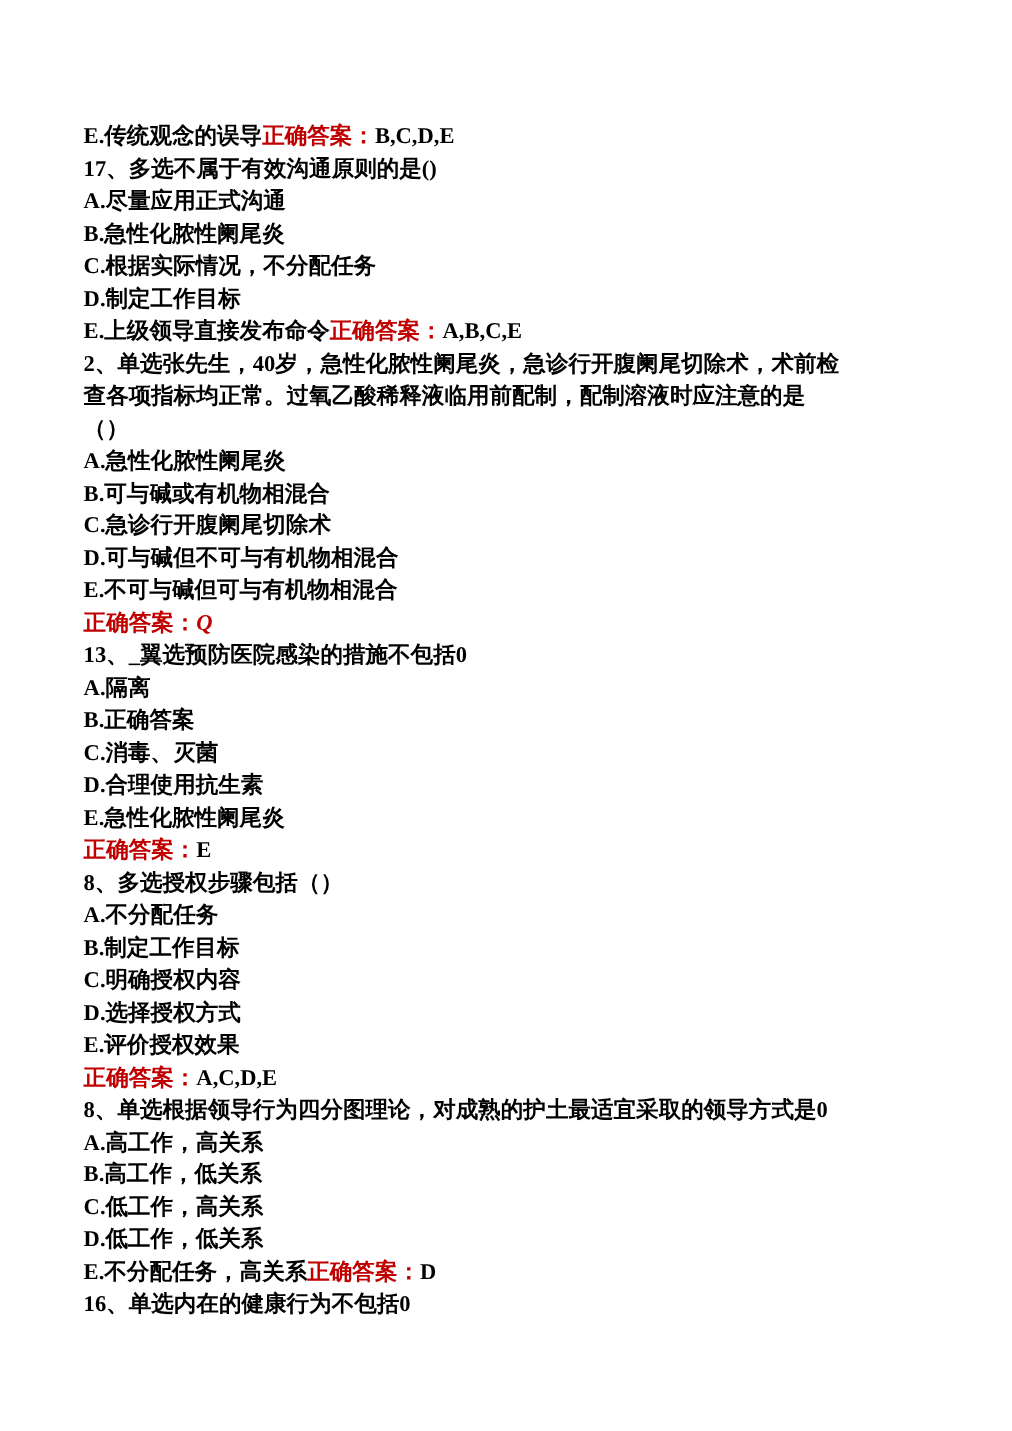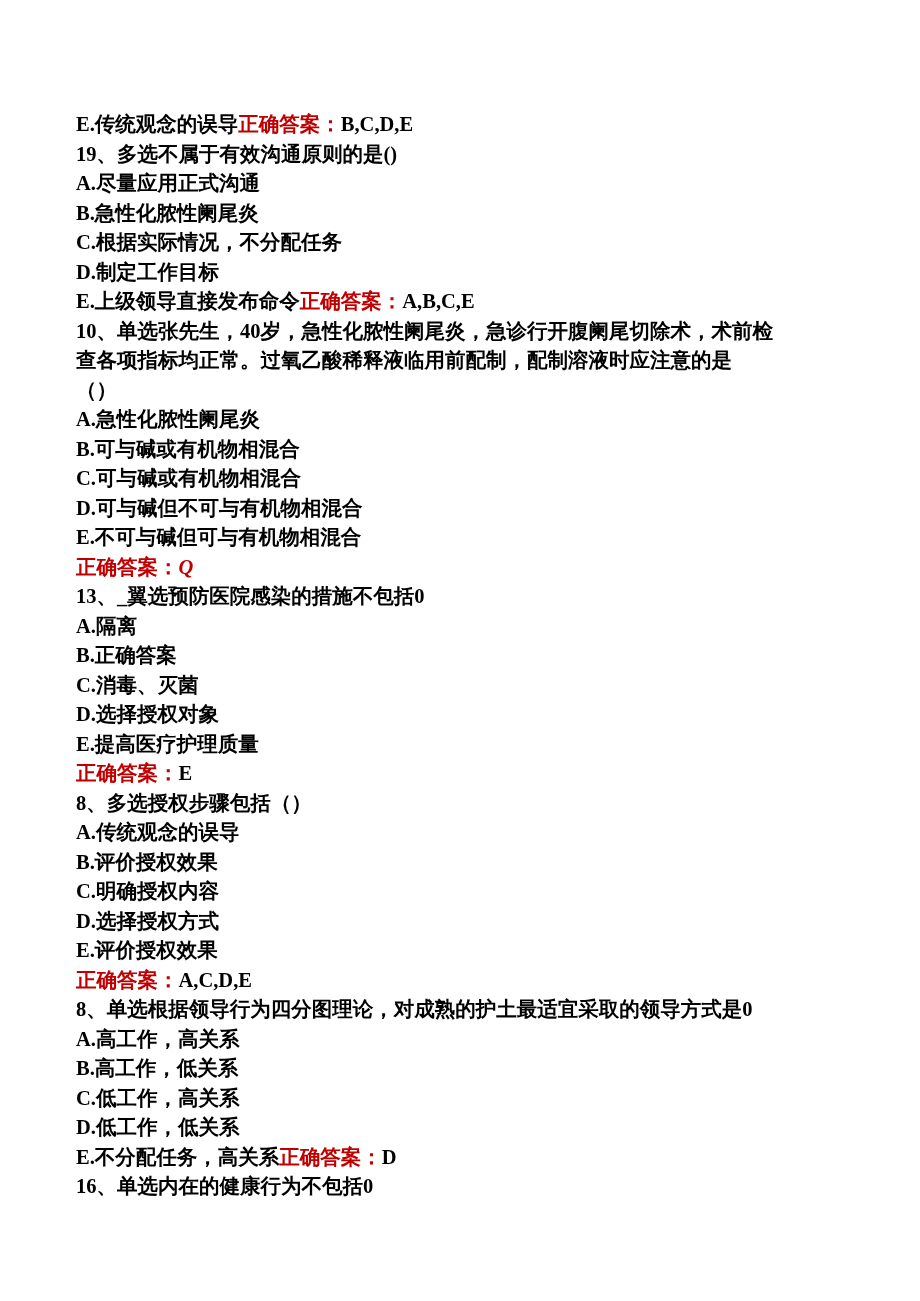--- a/index.html
+++ b/index.html
@@ -28,54 +28,54 @@
     font-style: italic;
   }
 </style>
 </head>
 <body>
 
 <p class="para">
   <span>E.传统观念的误导</span><span class="ans">正确答案：</span><span>B,C,D,E</span>
 </p>
 
-<p class="para">19、多选不属于有效沟通原则的是()</p>
+<p class="para">17、多选不属于有效沟通原则的是()</p>
 <p class="para">A.尽量应用正式沟通</p>
 <p class="para">B.急性化脓性阑尾炎</p>
 <p class="para">C.根据实际情况，不分配任务</p>
 <p class="para">D.制定工作目标</p>
 <p class="para">
   <span>E.上级领导直接发布命令</span><span class="ans">正确答案：</span><span>A,B,C,E</span>
 </p>
 
-<p class="para">10、单选张先生，40岁，急性化脓性阑尾炎，急诊行开腹阑尾切除术，术前检</p>
+<p class="para">2、单选张先生，40岁，急性化脓性阑尾炎，急诊行开腹阑尾切除术，术前检</p>
 <p class="para">查各项指标均正常。过氧乙酸稀释液临用前配制，配制溶液时应注意的是</p>
 <p class="para">（）</p>
 <p class="para">A.急性化脓性阑尾炎</p>
 <p class="para">B.可与碱或有机物相混合</p>
-<p class="para">C.可与碱或有机物相混合</p>
+<p class="para">C.急诊行开腹阑尾切除术</p>
 <p class="para">D.可与碱但不可与有机物相混合</p>
 <p class="para">E.不可与碱但可与有机物相混合</p>
 <p class="para ans">
   <span>正确答案：</span><span class="italic">Q</span>
 </p>
 
 <p class="para">13、_翼选预防医院感染的措施不包括0</p>
 <p class="para">A.隔离</p>
 <p class="para">B.正确答案</p>
 <p class="para">C.消毒、灭菌</p>
-<p class="para">D.选择授权对象</p>
-<p class="para">E.提高医疗护理质量</p>
+<p class="para">D.合理使用抗生素</p>
+<p class="para">E.急性化脓性阑尾炎</p>
 <p class="para">
   <span class="ans">正确答案：</span><span>E</span>
 </p>
 
 <p class="para">8、多选授权步骤包括（）</p>
-<p class="para">A.传统观念的误导</p>
-<p class="para">B.评价授权效果</p>
+<p class="para">A.不分配任务</p>
+<p class="para">B.制定工作目标</p>
 <p class="para">C.明确授权内容</p>
 <p class="para">D.选择授权方式</p>
 <p class="para">E.评价授权效果</p>
 <p class="para">
   <span class="ans">正确答案：</span><span>A,C,D,E</span>
 </p>
 
 <p class="para">8、单选根据领导行为四分图理论，对成熟的护土最适宜采取的领导方式是0</p>
 <p class="para">A.高工作，高关系</p>
 <p class="para">B.高工作，低关系</p>

